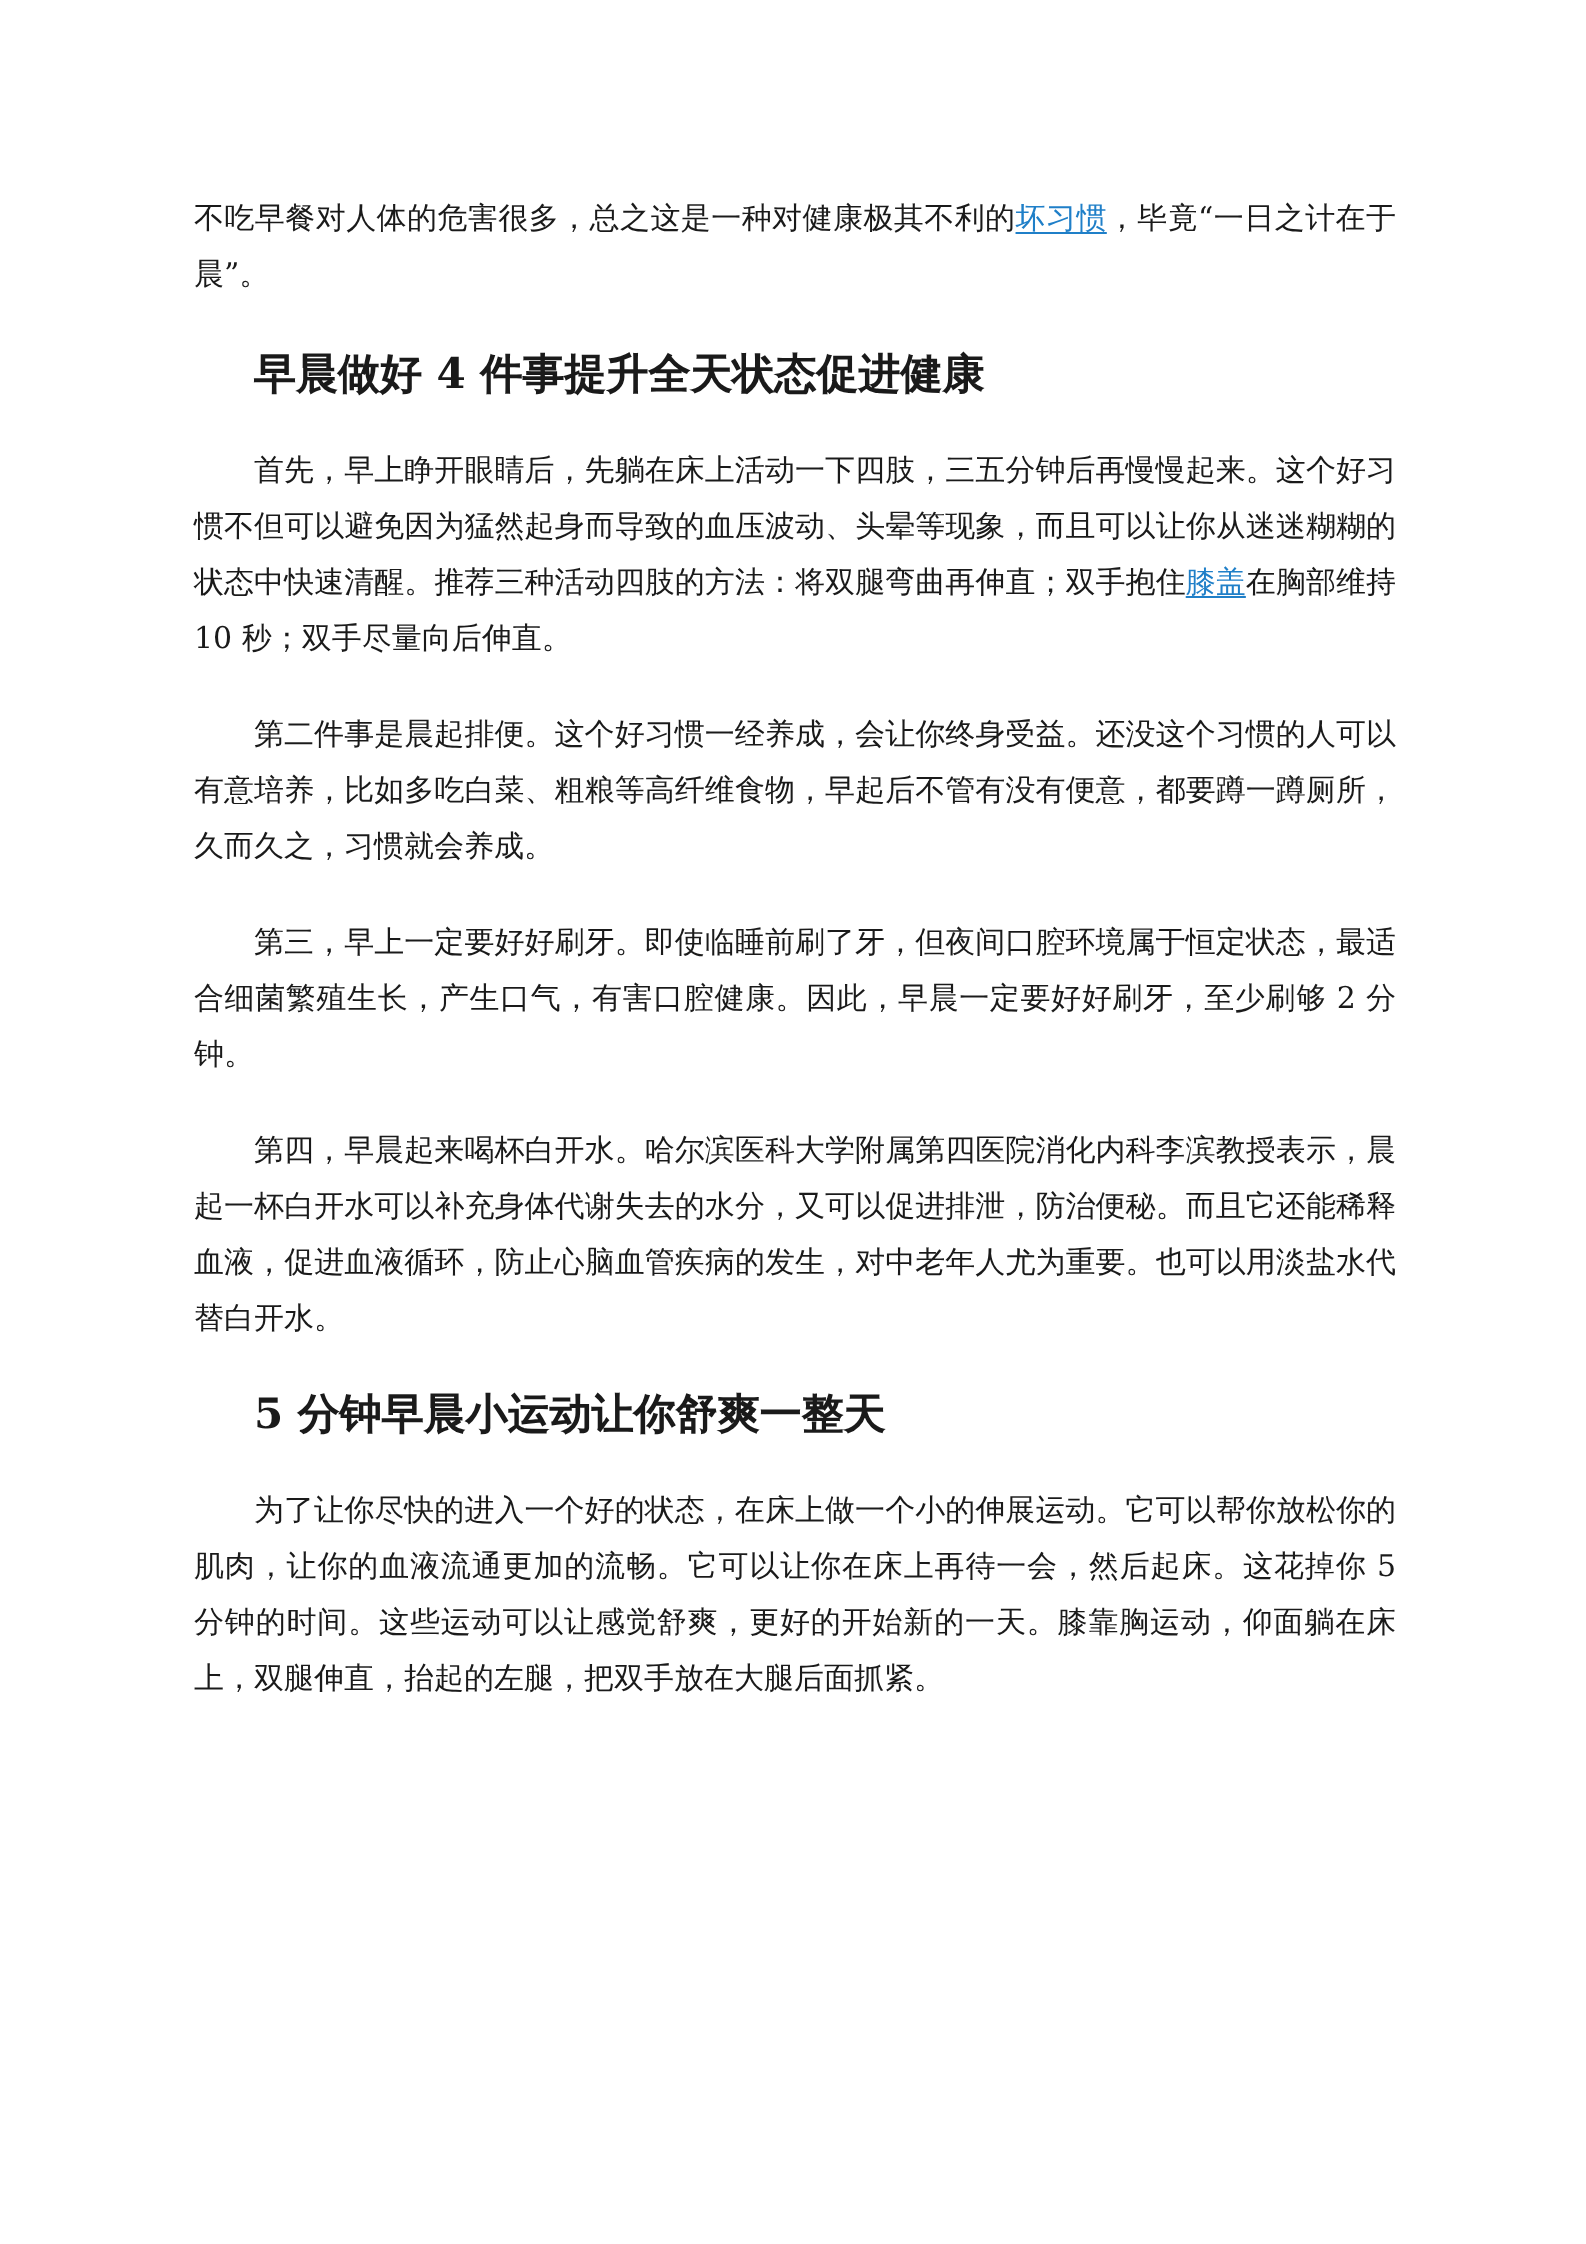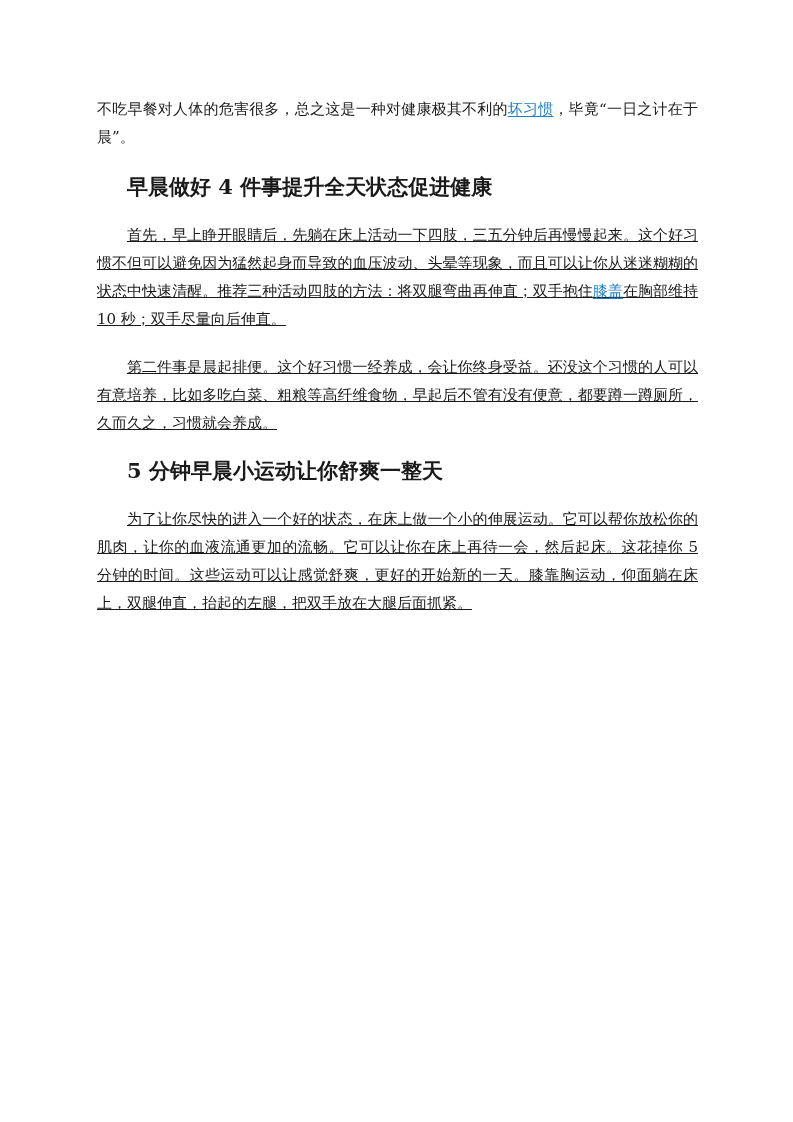--- a/index.html
+++ b/index.html
@@ -25,21 +25,20 @@
       margin: 0;
       font-size: 15px;
       line-height: 28px;
       text-align: justify;
       text-justify: inter-ideograph;
       letter-spacing: 0;
     }
     p.body-para {
       text-indent: 30px;
       margin-bottom: 20px;
-      text-decoration: underline;
     }
     p.first-para {
       margin-bottom: 22px;
     }
     p.heading {
       font-weight: bold;
       text-indent: 30px;
       margin-bottom: 20px;
       font-size: 21px;
     }
@@ -55,20 +54,22 @@
 <div class="page">
 
   <p class="first-para"><span>不吃早餐对人体的危害很多，总之这是一种对健康极其不利的</span><a class="link" href="#">坏习惯</a><span>，毕竟“一日之计在于晨”。</span></p>
 
   <p class="heading">早晨做好 4 件事提升全天状态促进健康</p>
 
   <p class="body-para"><span>首先，早上睁开眼睛后，先躺在床上活动一下四肢，三五分钟后再慢慢起来。这个好习惯不但可以避免因为猛然起身而导致的血压波动、头晕等现象，而且可以让你从迷迷糊糊的状态中快速清醒。推荐三种活动四肢的方法：将双腿弯曲再伸直；双手抱住</span><a class="link" href="#">膝盖</a><span>在胸部维持 10 秒；双手尽量向后伸直。</span></p>
 
   <p class="body-para">第二件事是晨起排便。这个好习惯一经养成，会让你终身受益。还没这个习惯的人可以有意培养，比如多吃白菜、粗粮等高纤维食物，早起后不管有没有便意，都要蹲一蹲厕所，久而久之，习惯就会养成。</p>
 
+  <p class="body-para">第三，早上一定要好好刷牙。即使临睡前刷了牙，但夜间口腔环境属于恒定状态，最适合细菌繁殖生长，产生口气，有害口腔健康。因此，早晨一定要好好刷牙，至少刷够 2 分钟。</p>
 
+  <p class="body-para">第四，早晨起来喝杯白开水。哈尔滨医科大学附属第四医院消化内科李滨教授表示，晨起一杯白开水可以补充身体代谢失去的水分，又可以促进排泄，防治便秘。而且它还能稀释血液，促进血液循环，防止心脑血管疾病的发生，对中老年人尤为重要。也可以用淡盐水代替白开水。</p>
 
 
   <p class="heading">5 分钟早晨小运动让你舒爽一整天</p>
 
   <p class="body-para">为了让你尽快的进入一个好的状态，在床上做一个小的伸展运动。它可以帮你放松你的肌肉，让你的血液流通更加的流畅。它可以让你在床上再待一会，然后起床。这花掉你 5 分钟的时间。这些运动可以让感觉舒爽，更好的开始新的一天。膝靠胸运动，仰面躺在床上，双腿伸直，抬起的左腿，把双手放在大腿后面抓紧。</p>
 
 </div>
 
 </body></html>

